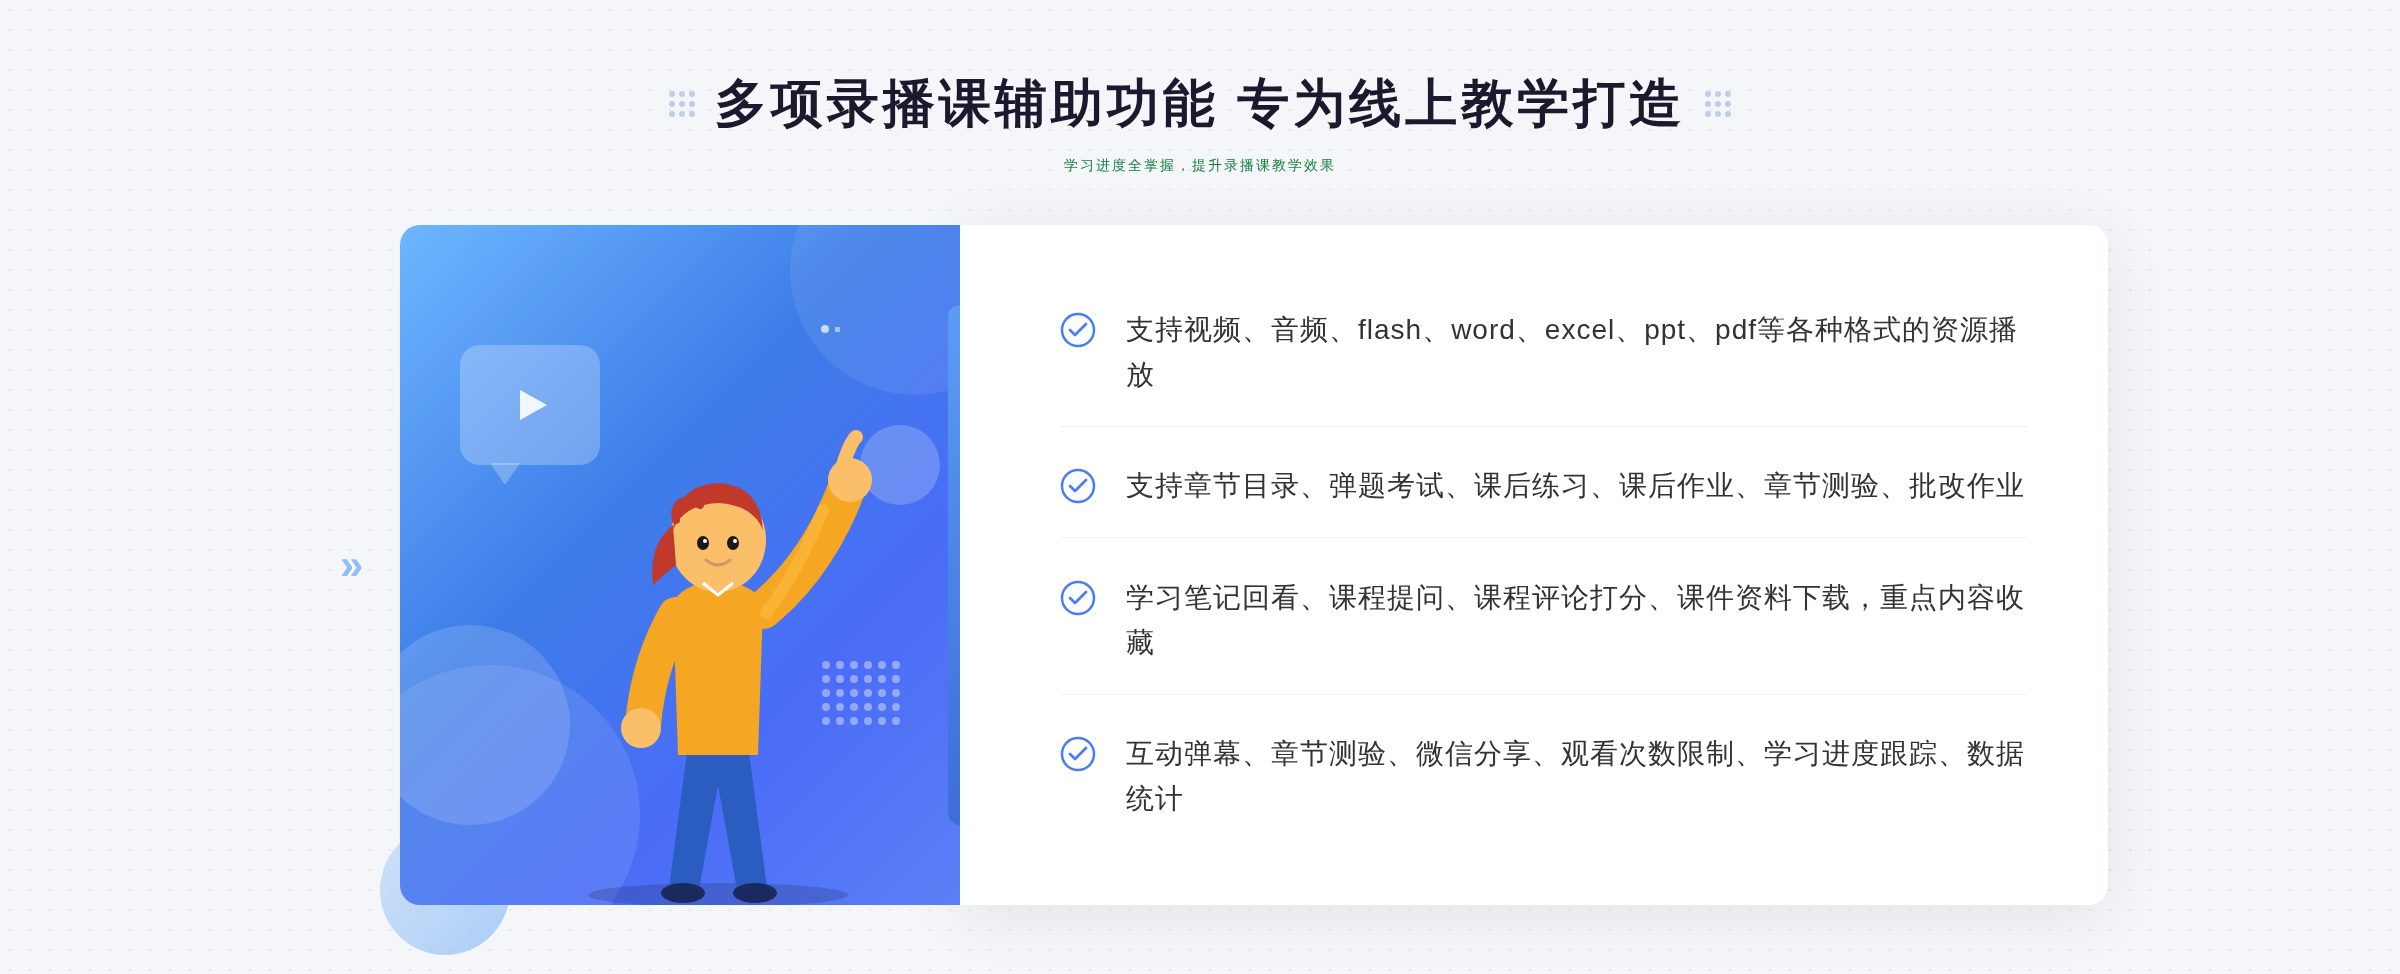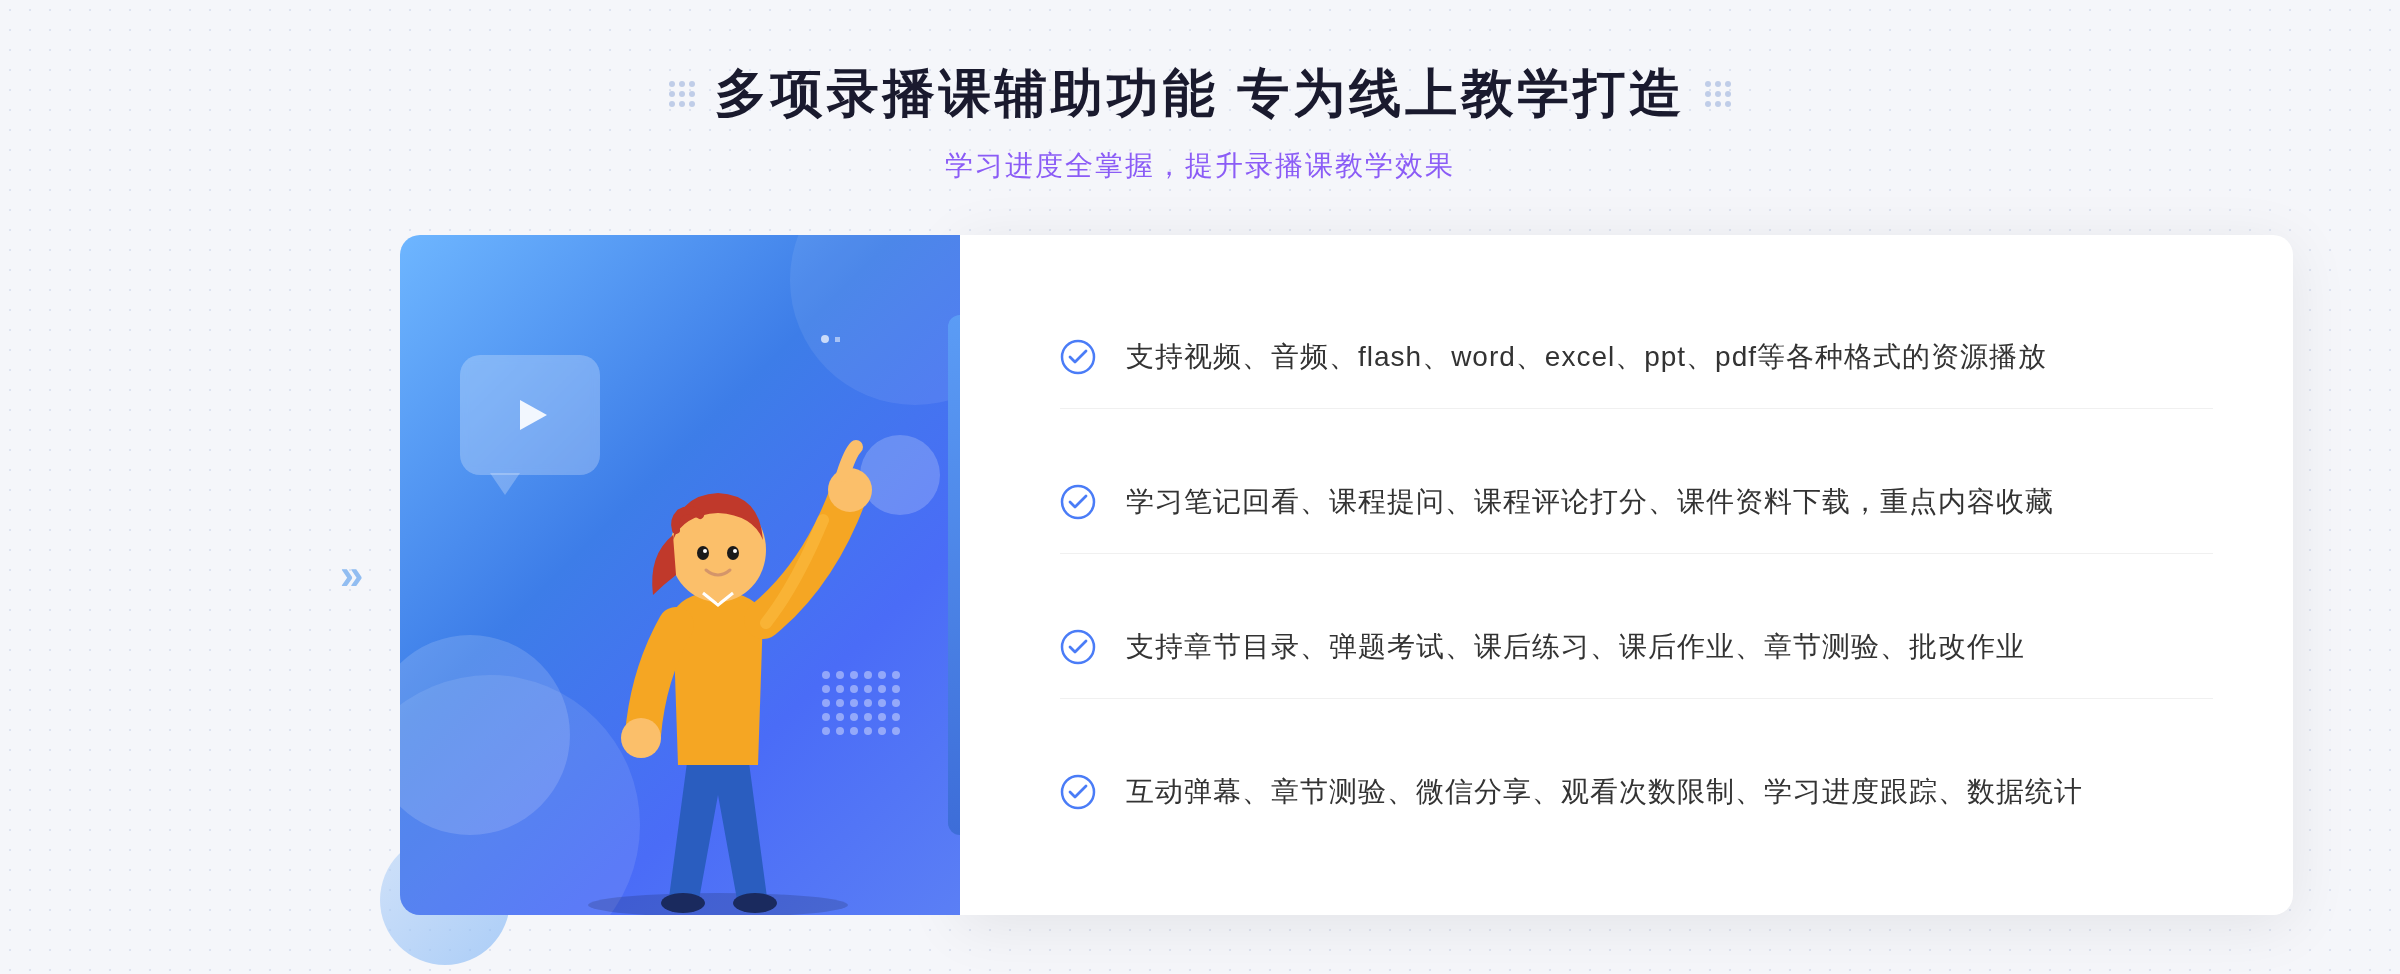--- a/index.html
+++ b/index.html
@@ -79,31 +79,31 @@
     }
 
     .main-title {
       font-size: 52px;
       font-weight: 600;
       color: #1a1a2e;
       letter-spacing: 4px;
     }
 
     .sub-title {
-      font-size: 28px;
-      color: #8b5cf6;
+      font-size: 14px;
+      color: #15803d;
       letter-spacing: 2px;
       margin-top: 8px;
     }
 
     
     .content-area {
       display: flex;
       align-items: stretch;
-      width: 1893px;
+      width: 1708px;
       min-height: 680px;
       position: relative;
     }
 
     
     .illustration-panel {
       width: 560px;
       min-height: 680px;
       background: linear-gradient(135deg, #6eb6ff 0%, #3d7de8 40%, #4a6cf7 70%, #5b7ff5 100%);
       border-radius: 20px 0 0 20px;
@@ -431,31 +431,31 @@
           <span class="feature-text">支持视频、音频、flash、word、excel、ppt、pdf等各种格式的资源播放</span>
         </div>
 
         <div class="feature-item">
           <div class="check-icon">
             <svg viewBox="0 0 36 36" xmlns="http://www.w3.org/2000/svg">
               <circle cx="18" cy="18" r="16" fill="none" stroke="#4a7cf7" stroke-width="2.5"></circle>
               <polyline points="10,18 15,23 26,12" fill="none" stroke="#4a7cf7" stroke-width="2.8" stroke-linecap="round" stroke-linejoin="round"></polyline>
             </svg>
           </div>
-          <span class="feature-text">学习笔记回看、课程提问、课程评论打分、课件资料下载，重点内容收藏</span>
+          <span class="feature-text">支持章节目录、弹题考试、课后练习、课后作业、章节测验、批改作业</span>
         </div>
 
         <div class="feature-item">
           <div class="check-icon">
             <svg viewBox="0 0 36 36" xmlns="http://www.w3.org/2000/svg">
               <circle cx="18" cy="18" r="16" fill="none" stroke="#4a7cf7" stroke-width="2.5"></circle>
               <polyline points="10,18 15,23 26,12" fill="none" stroke="#4a7cf7" stroke-width="2.8" stroke-linecap="round" stroke-linejoin="round"></polyline>
             </svg>
           </div>
-          <span class="feature-text">支持章节目录、弹题考试、课后练习、课后作业、章节测验、批改作业</span>
+          <span class="feature-text">学习笔记回看、课程提问、课程评论打分、课件资料下载，重点内容收藏</span>
         </div>
 
         <div class="feature-item">
           <div class="check-icon">
             <svg viewBox="0 0 36 36" xmlns="http://www.w3.org/2000/svg">
               <circle cx="18" cy="18" r="16" fill="none" stroke="#4a7cf7" stroke-width="2.5"></circle>
               <polyline points="10,18 15,23 26,12" fill="none" stroke="#4a7cf7" stroke-width="2.8" stroke-linecap="round" stroke-linejoin="round"></polyline>
             </svg>
           </div>
           <span class="feature-text">互动弹幕、章节测验、微信分享、观看次数限制、学习进度跟踪、数据统计</span>

